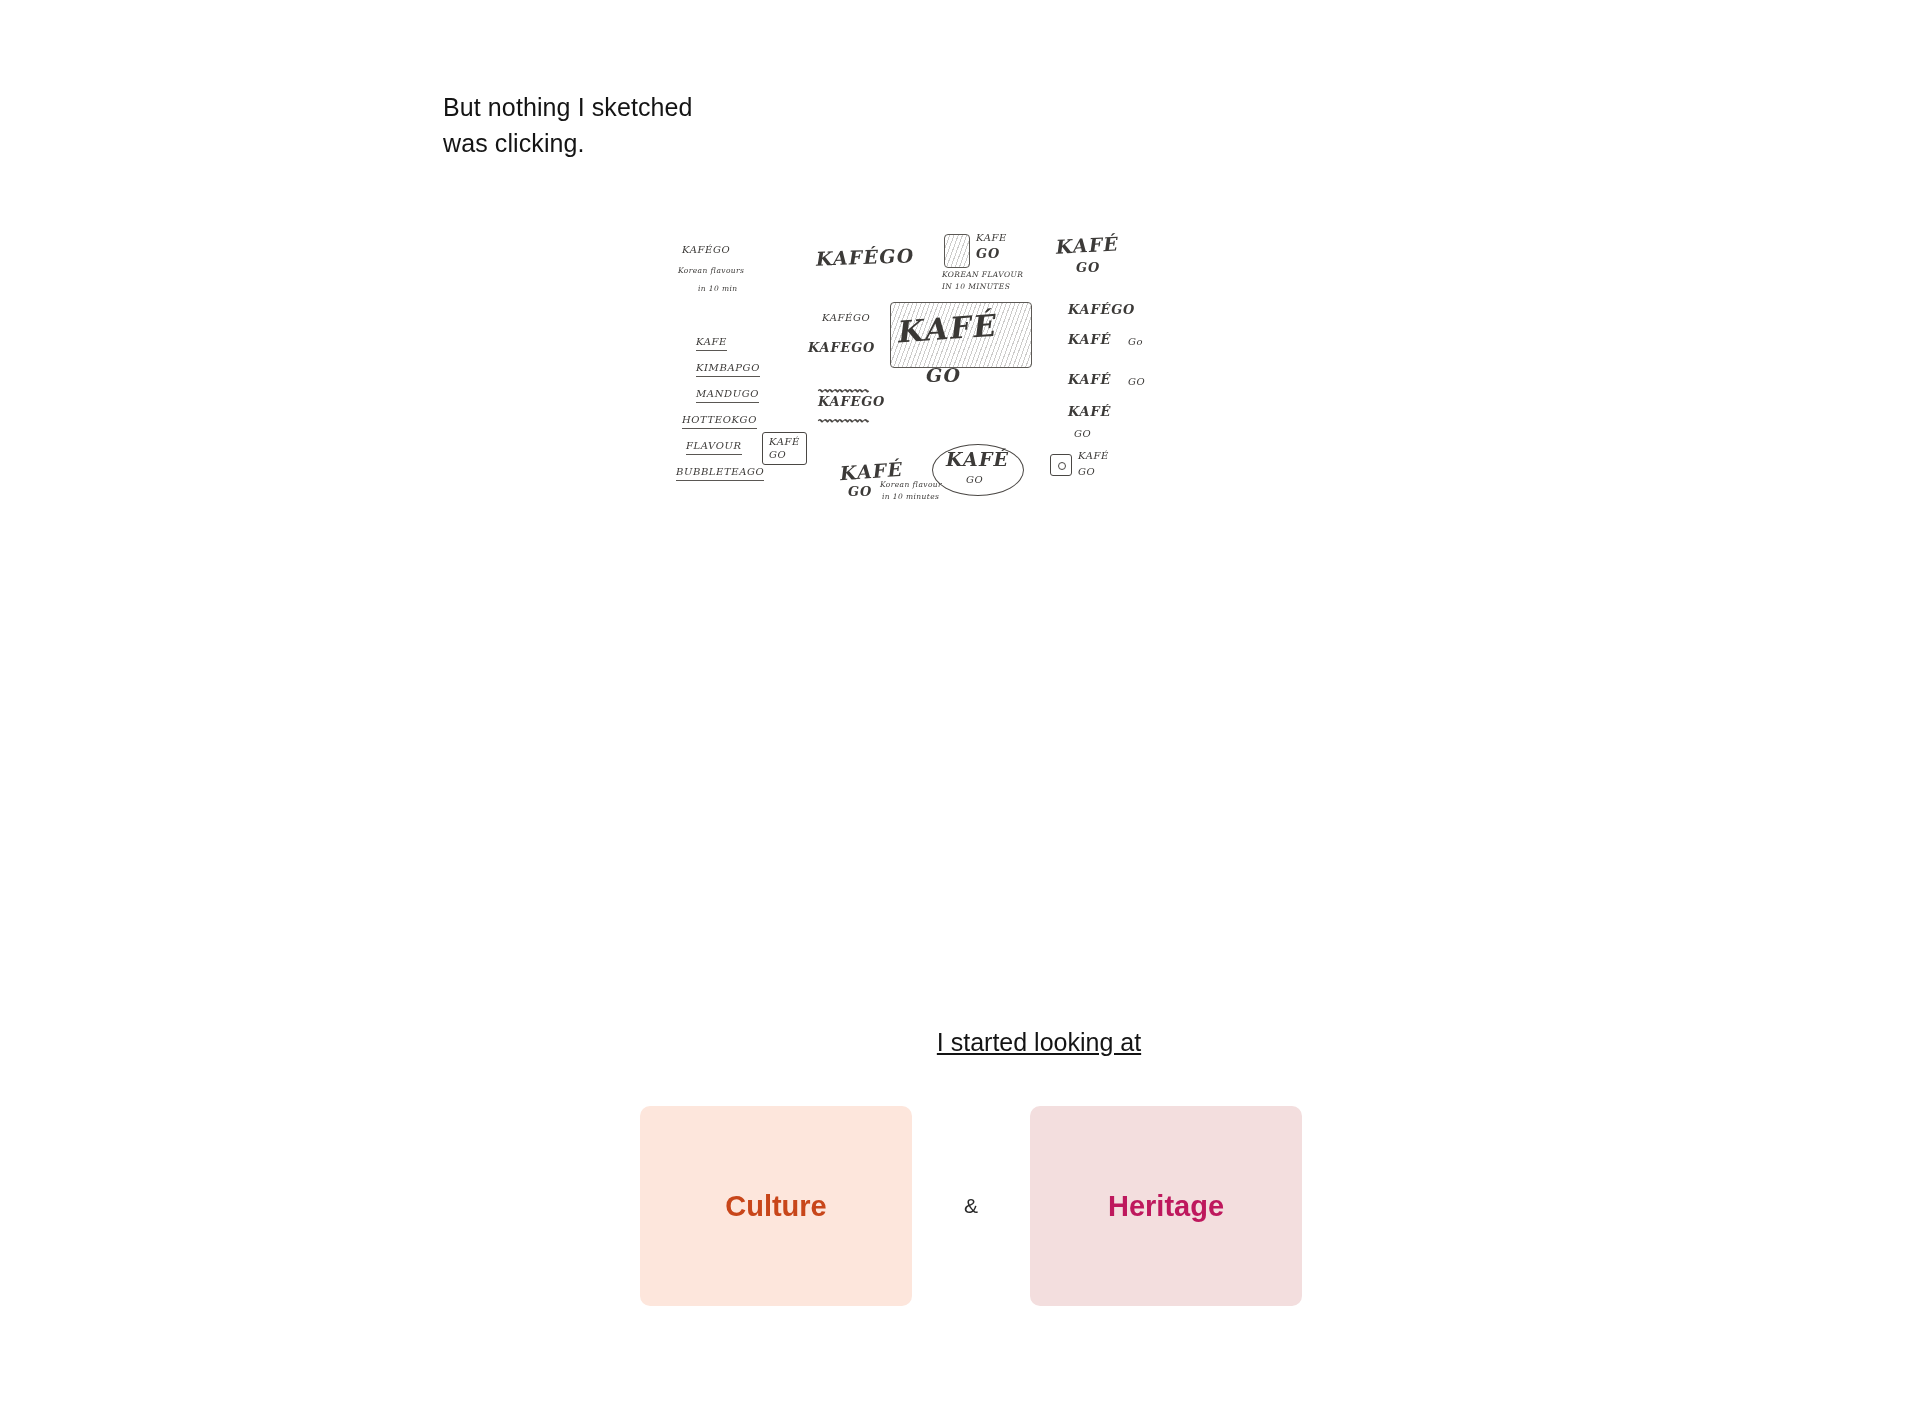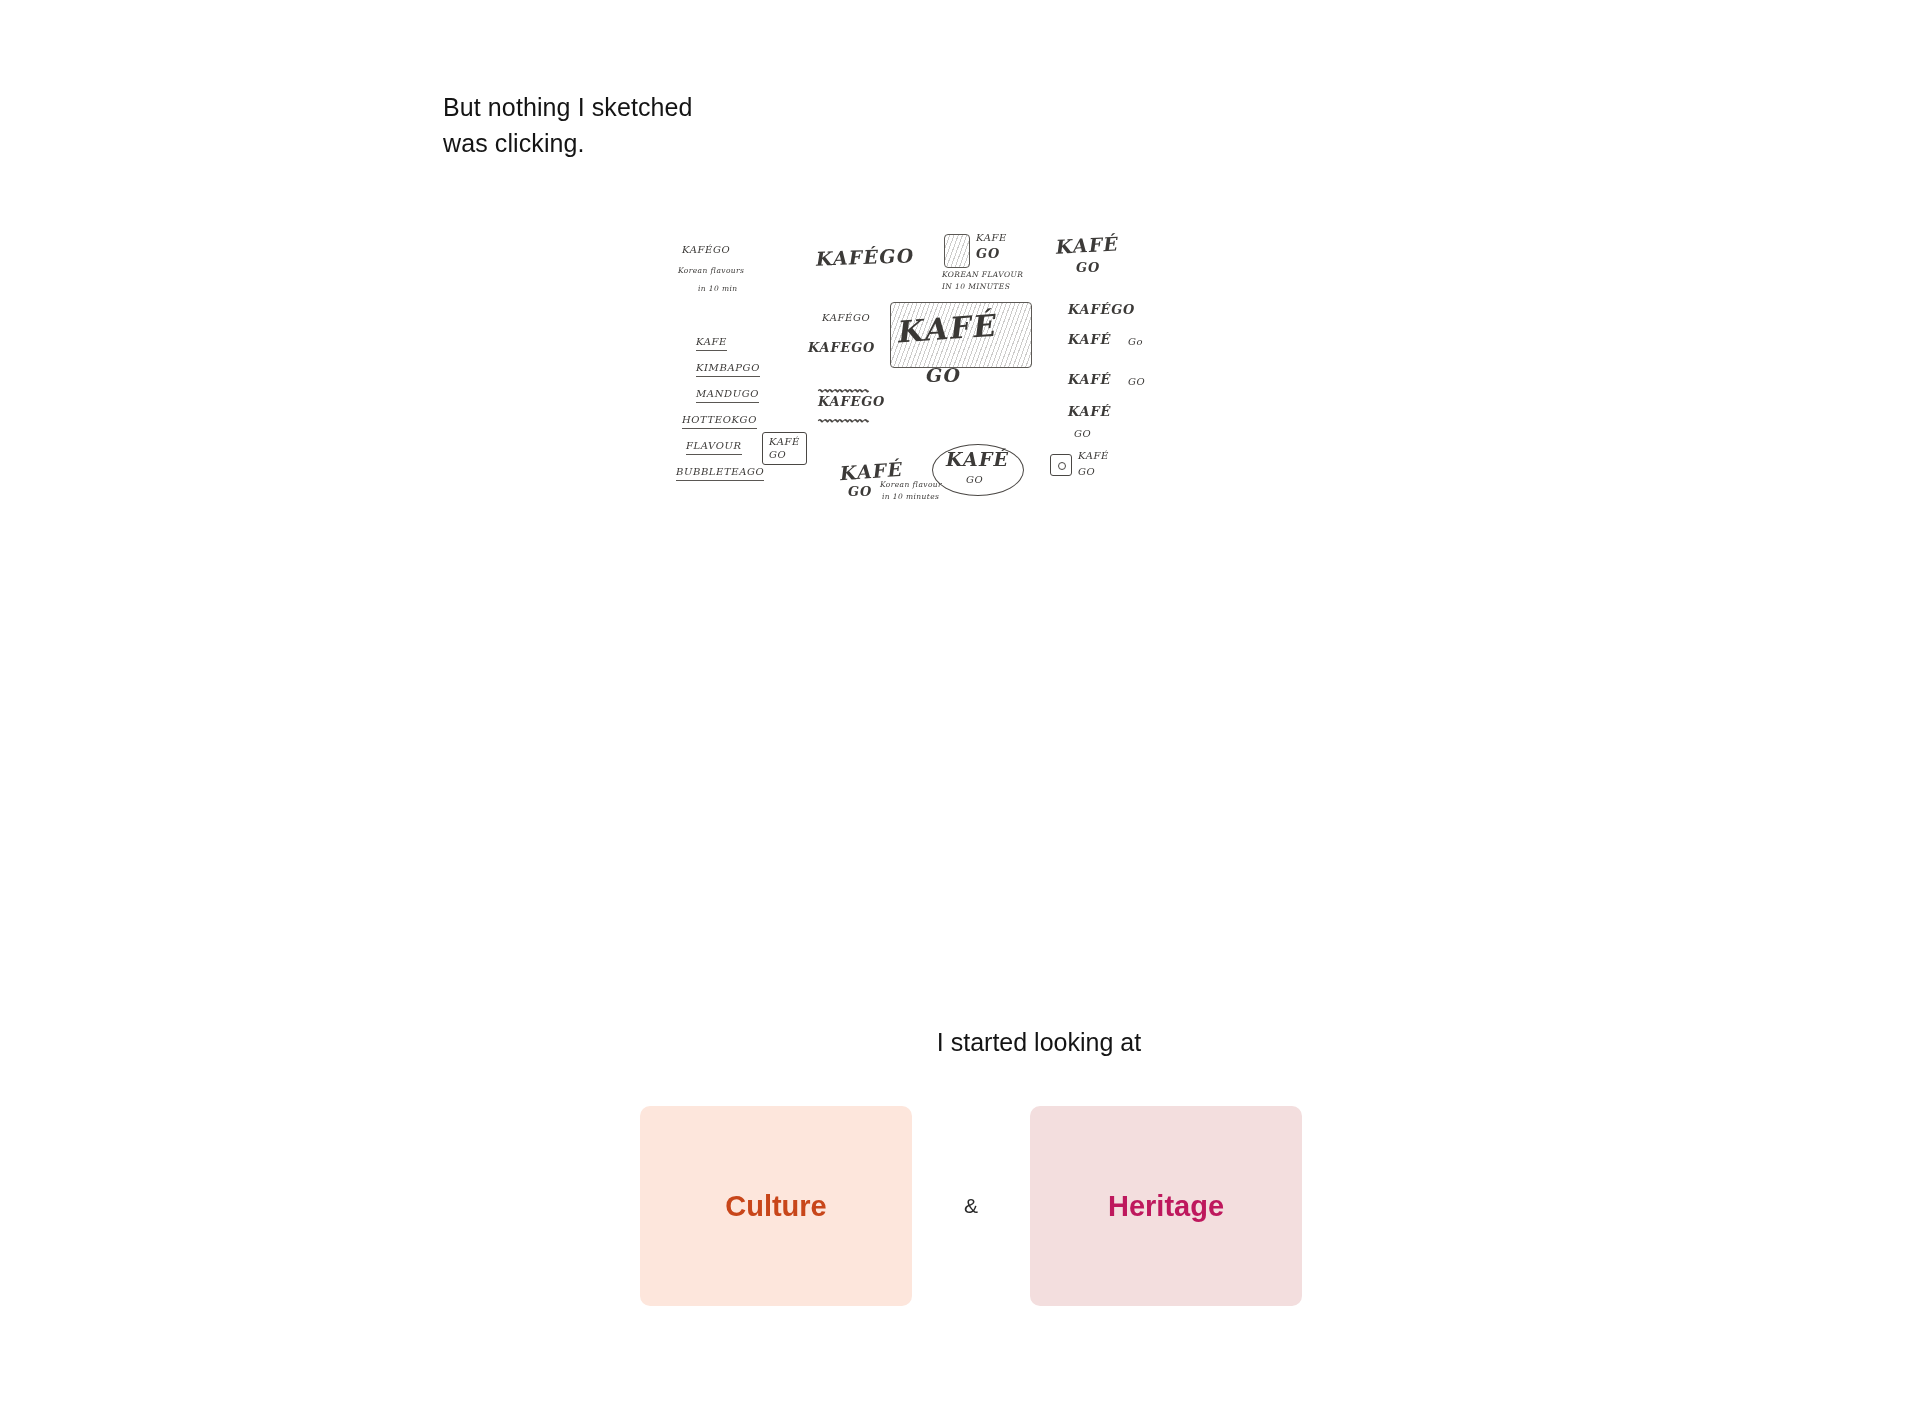--- a/index.html
+++ b/index.html
@@ -109,20 +109,21 @@
 
   
   .lower-lead {
     position: absolute;
     left: 839px;
     top: 1028px;
     width: 400px;
     text-align: center;
     font-size: 25px;
     color: #141414;
+    text-decoration: underline;
   }
   .cards {
     position: absolute;
     left: 626px;
     top: 1106px;
     width: 690px;
     height: 200px;
     display: flex;
     align-items: center;
     justify-content: center;

